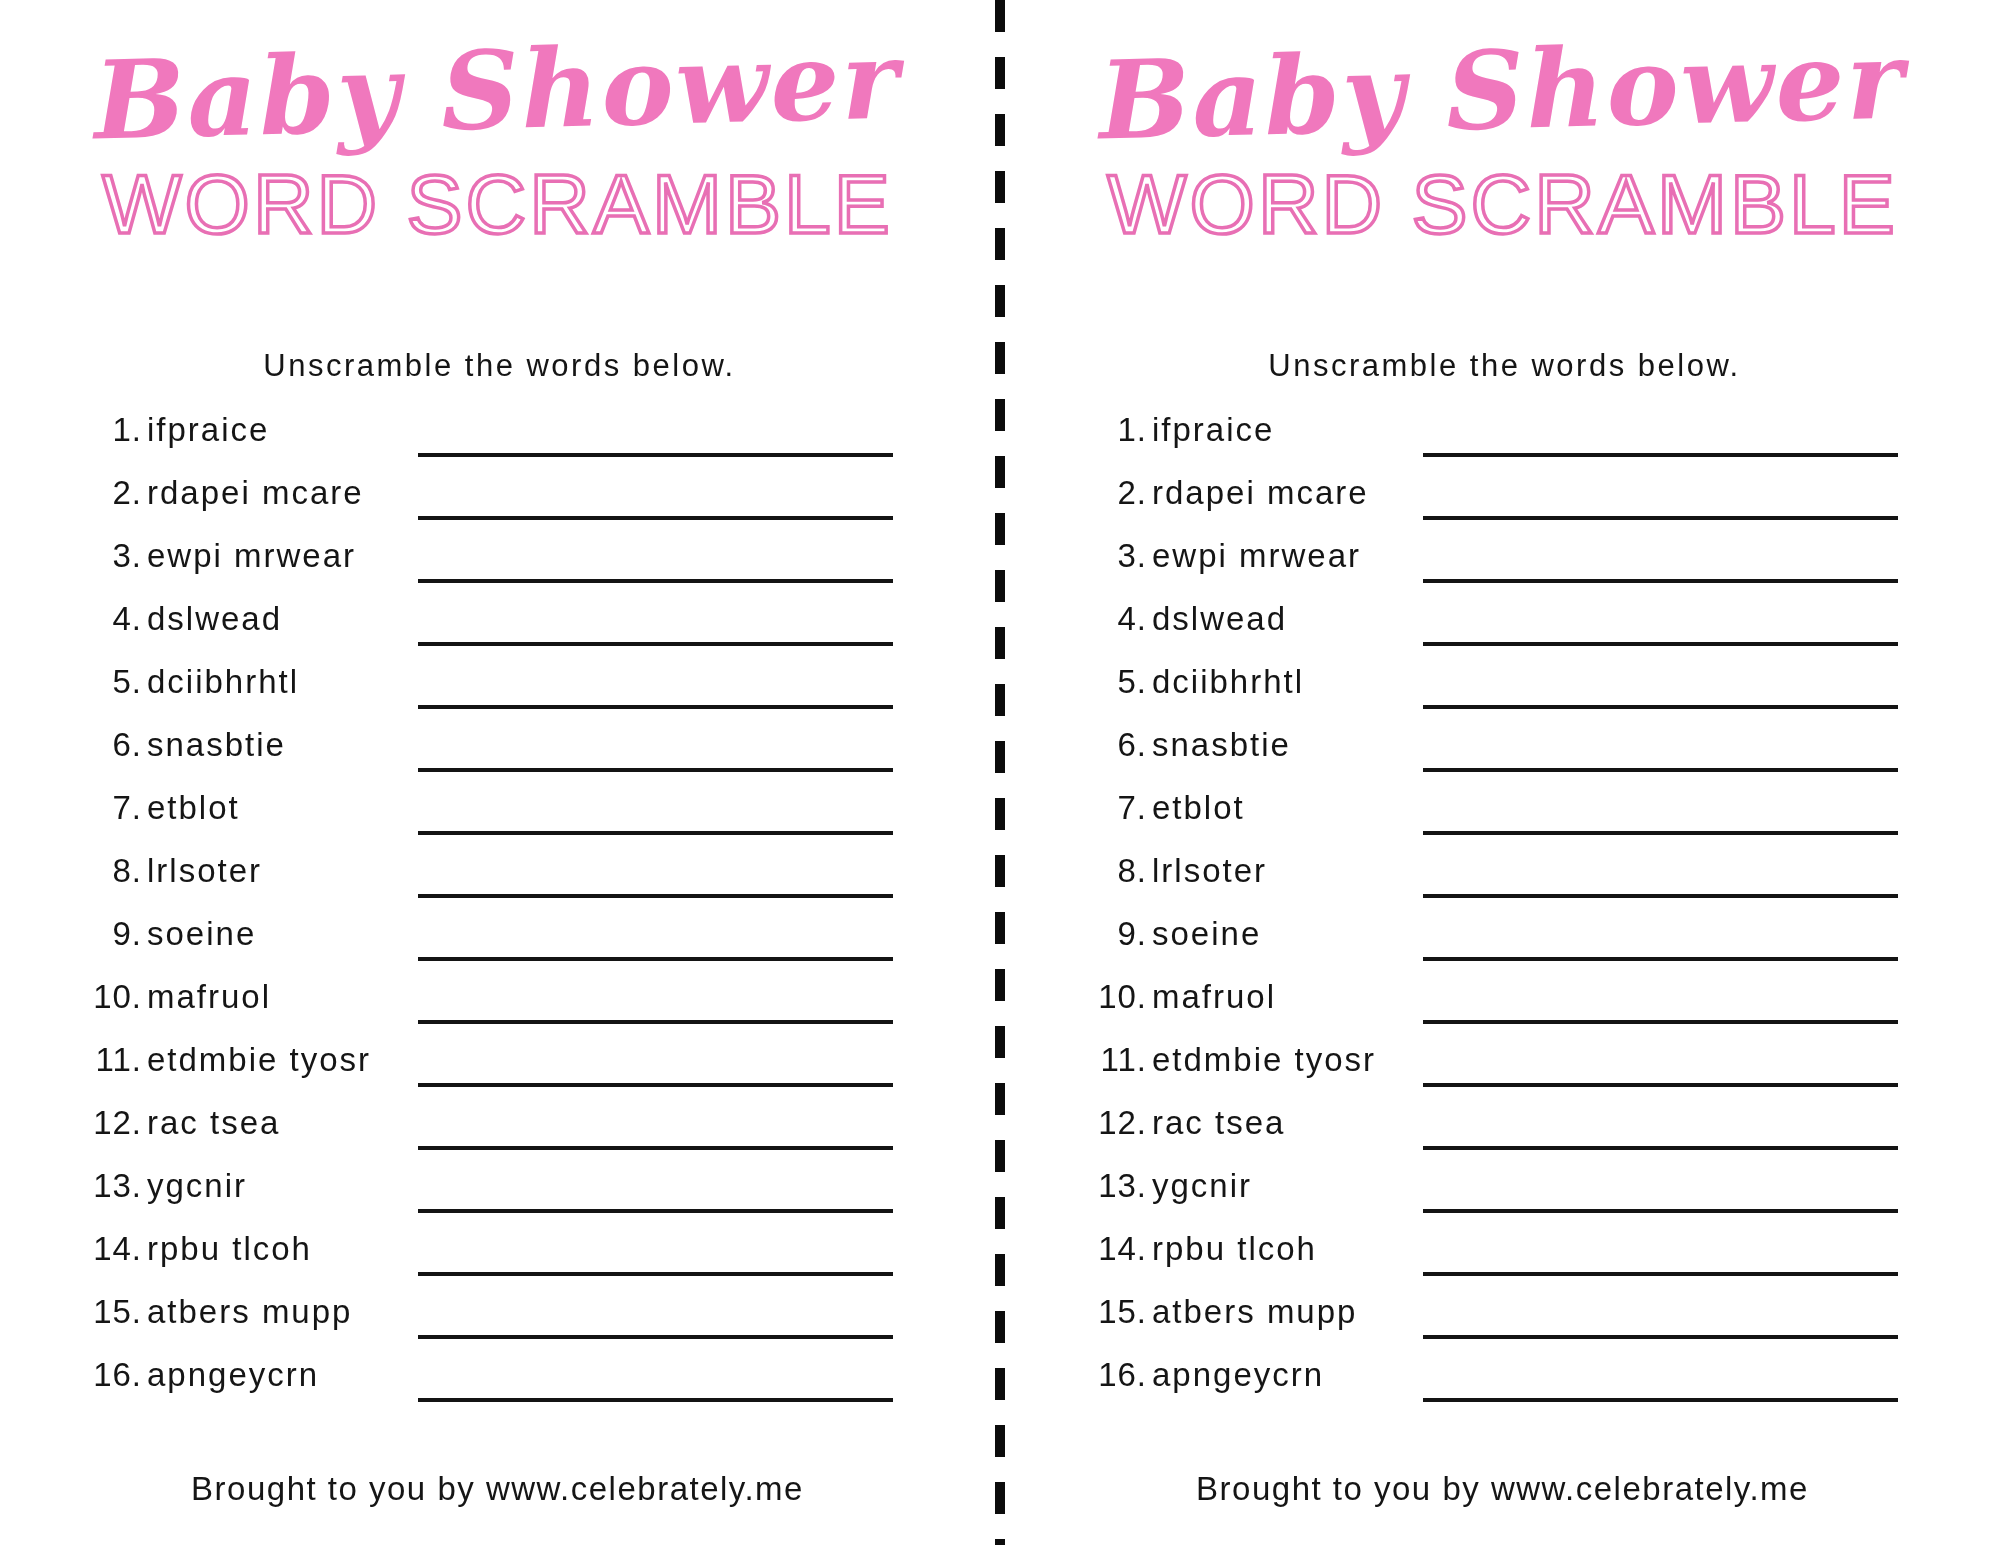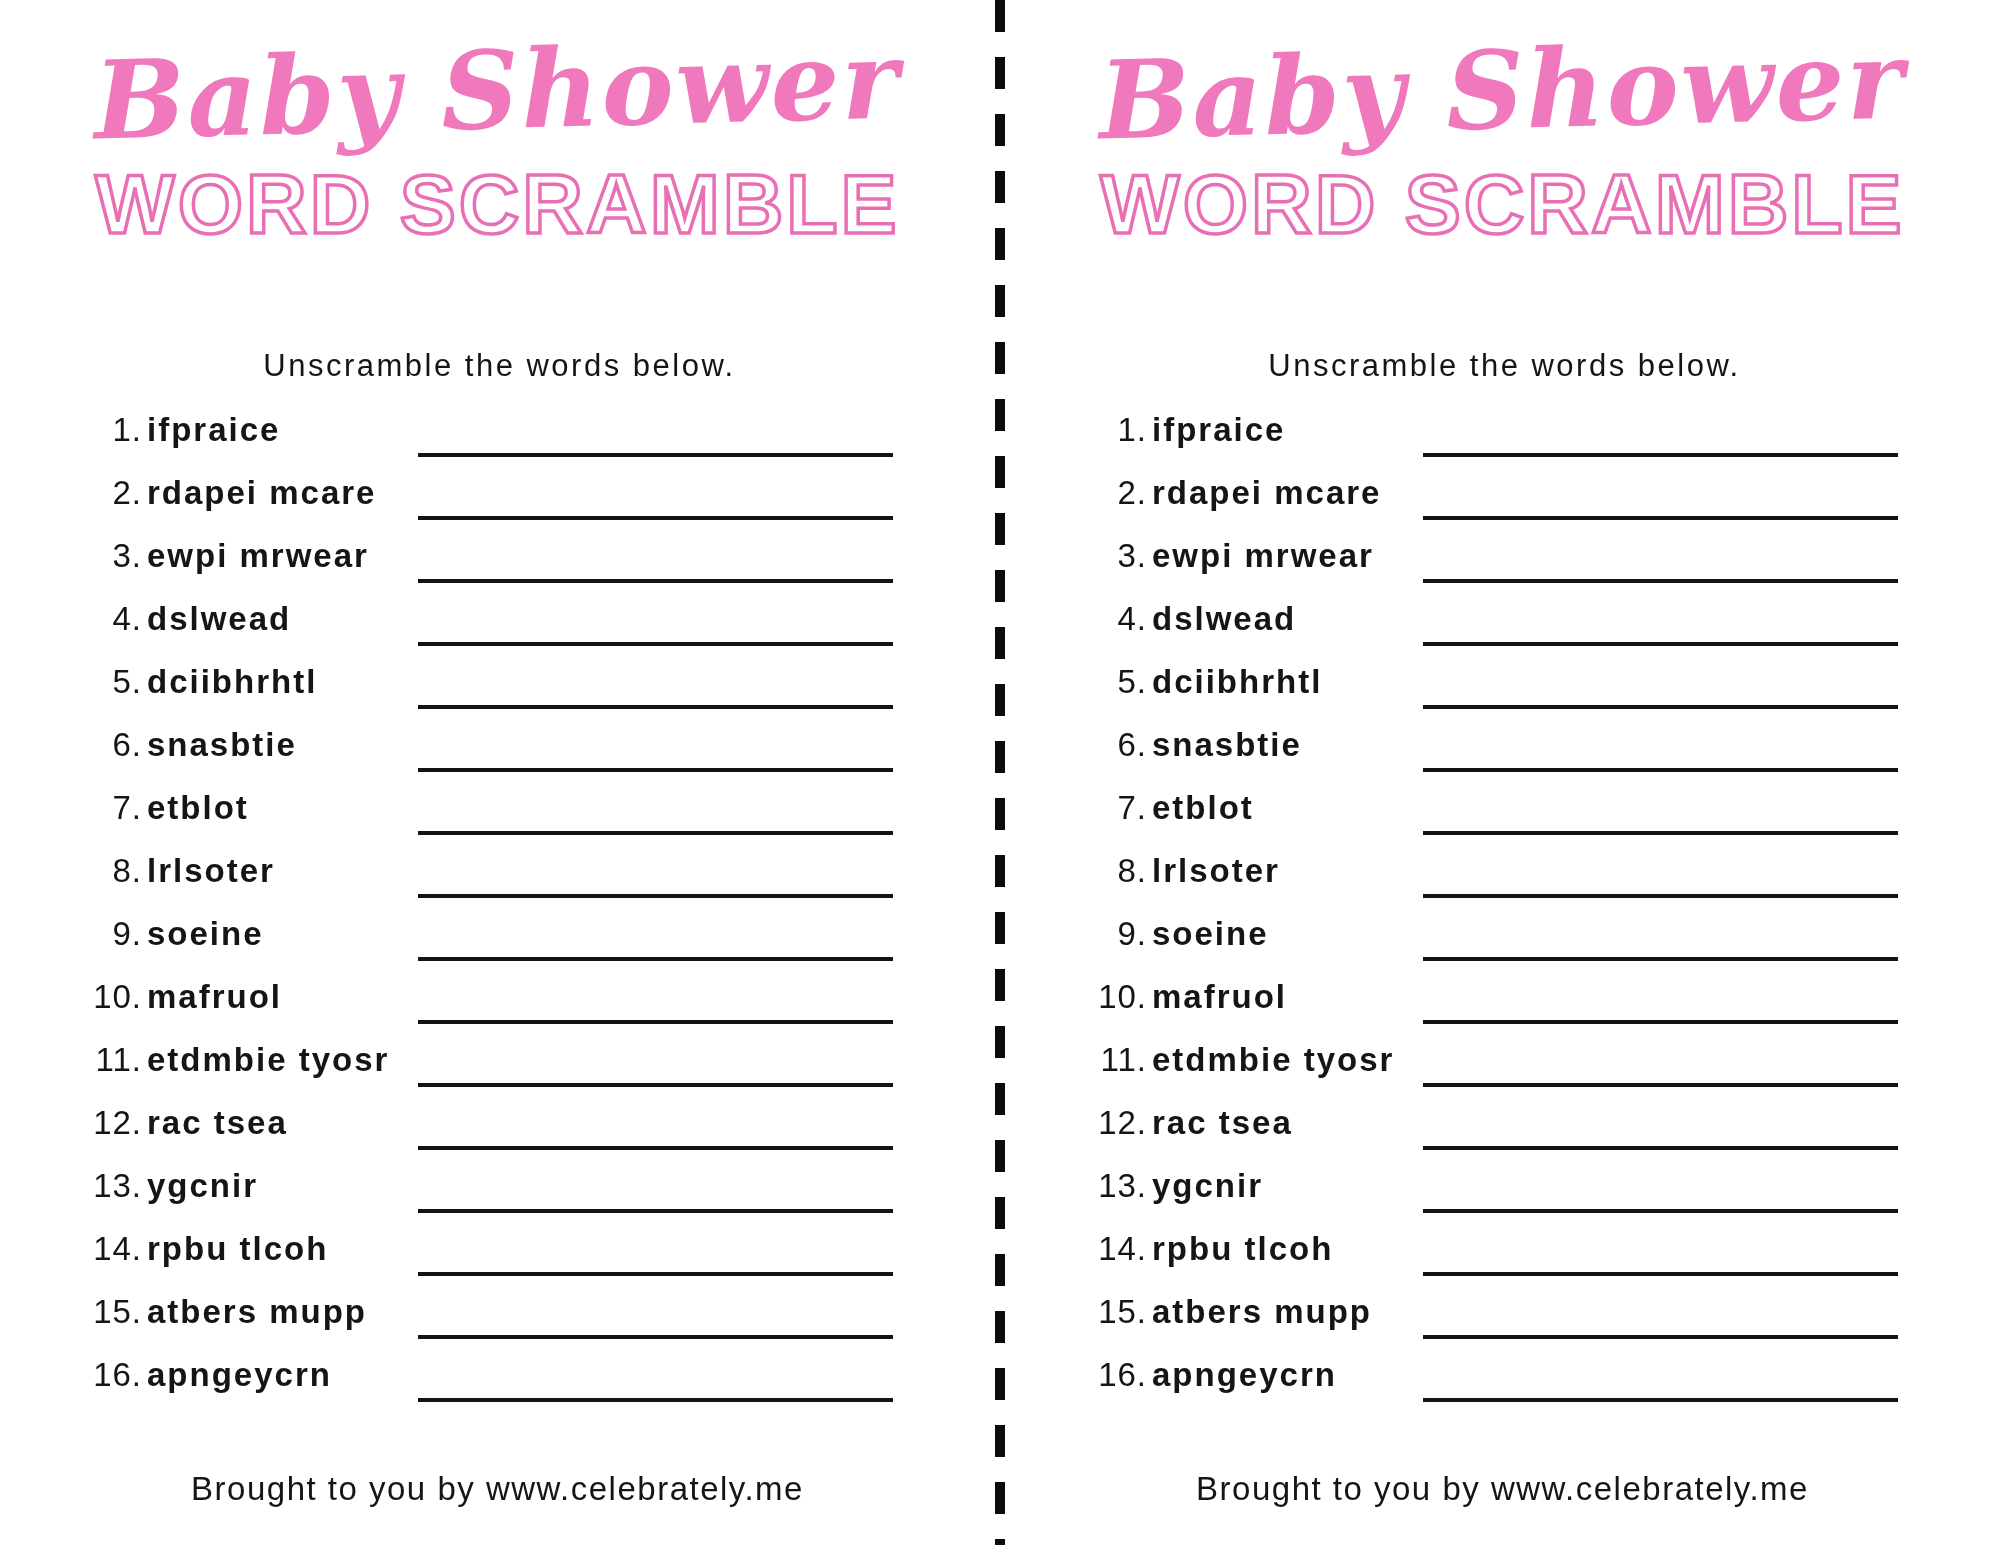--- a/index.html
+++ b/index.html
@@ -45,21 +45,21 @@
     line-height: 1.2;
     color: var(--script-pink, #f078bd);
     letter-spacing: 2px;
     margin: 0;
     white-space: nowrap;
     transform: rotate(-1.5deg);
   }
   .outline-title {
     margin: 6px 0 0 0;
     font-size: 84px;
-    font-weight: 700;
+    font-weight: 400;
     line-height: 1;
     letter-spacing: 3px;
     white-space: nowrap;
     color: #ffffff;
     -webkit-text-stroke: 3.5px var(--outline-pink, #e86fb4);
   }
   .instruction {
     margin: 102px 0 0 4px;
     font-size: 31px;
     letter-spacing: 2.5px;
@@ -87,21 +87,20 @@
     text-align: right;
     font-size: 33px;
     letter-spacing: 1px;
     flex-shrink: 0;
   }
   .word {
     font-size: 33px;
     letter-spacing: 2px;
     margin-left: 5px;
     white-space: nowrap;
-    font-weight: bold;
   }
   .blank {
     flex: 1;
     align-self: flex-end;
     border-bottom: 4px solid #141414;
     margin-bottom: 10px;
   }
   .footer {
     margin: 58px 0 0 0;
     font-size: 33px;

